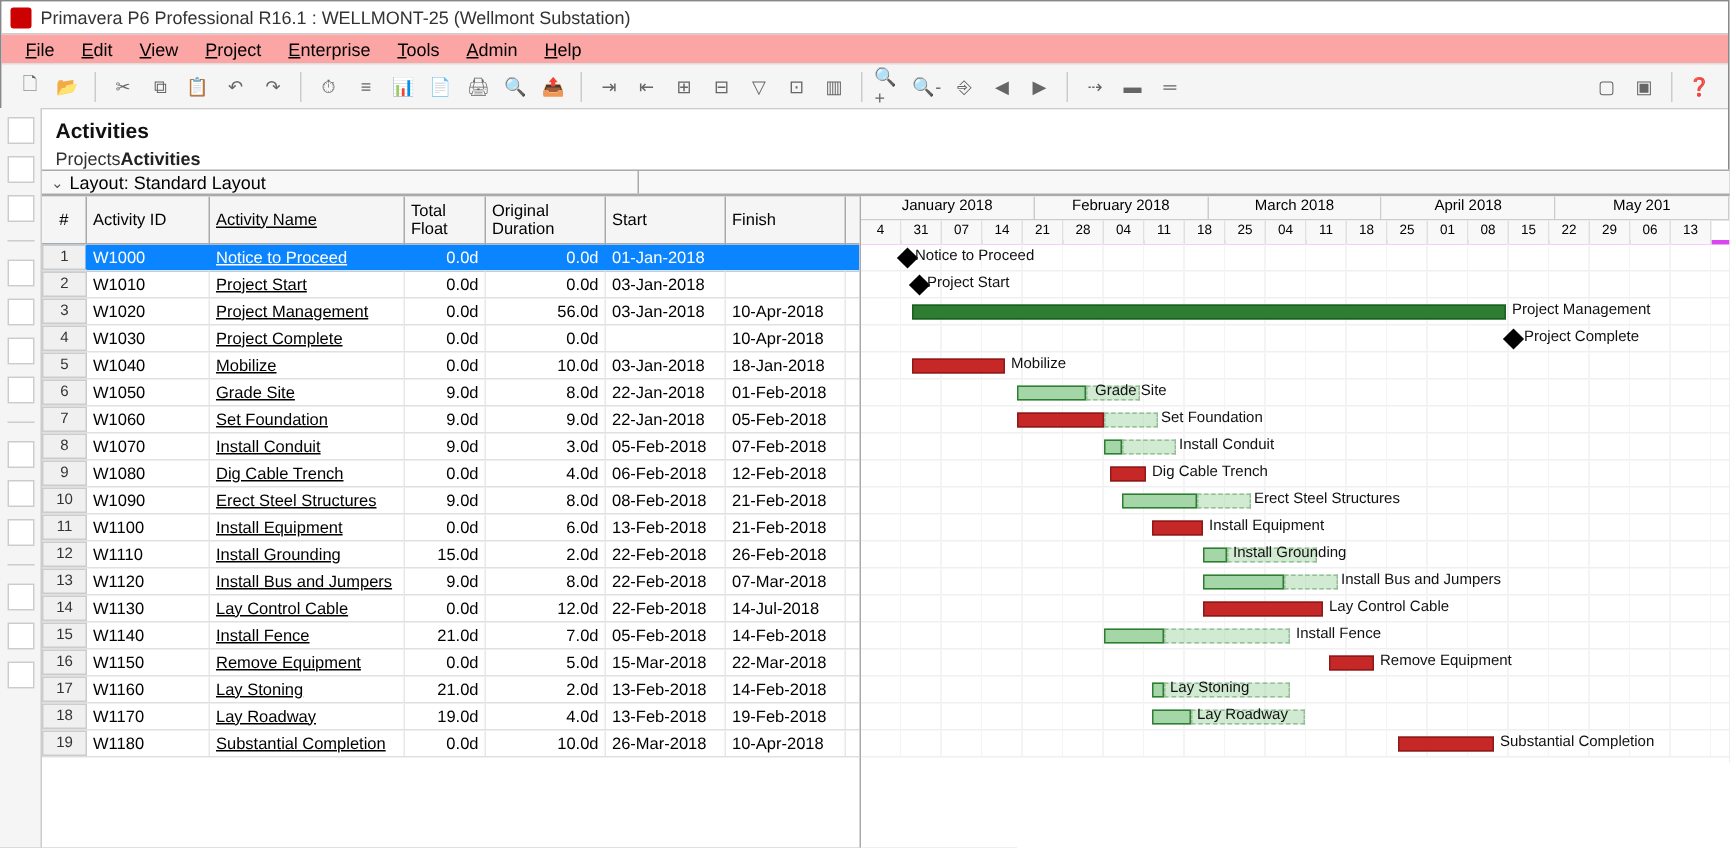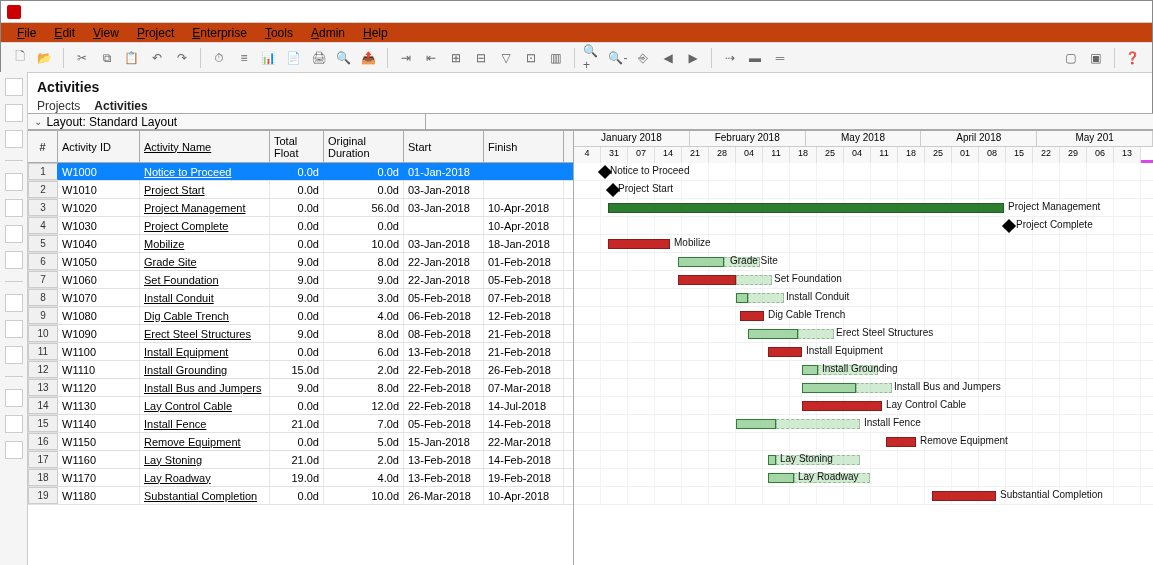--- a/index.html
+++ b/index.html
@@ -4,34 +4,34 @@
 <style>
 * { margin:0; padding:0; box-sizing:border-box; font-family:"Segoe UI",Tahoma,Arial,sans-serif; font-size:12px; }
 body { background:#f0f0f0; width:1153px; height:565px; overflow:hidden; border:1px solid #888; }
 
 
 .titlebar { height:22px; background:#fff; border-bottom:1px solid #ccc; display:flex; align-items:center; padding:0 6px; gap:6px; }
 .app-icon { width:14px; height:14px; background:#c00; border-radius:2px; }
 .titlebar span { color:#333; }
 
 
-.menubar { height:20px; background:#c2410c; border-bottom:1px solid #ddd; display:flex; align-items:center; padding:0 8px; gap:2px; }
+.menubar { height:20px; background:#fca5a5; border-bottom:1px solid #ddd; display:flex; align-items:center; padding:0 8px; gap:2px; }
 .menubar .mi { padding:2px 8px; cursor:default; }
 .menubar .mi span { display:inline-block; }
 .menubar .mi b { text-decoration:underline; font-weight:normal; }
 
 
 .toolbar { height:30px; background:#f5f5f5; border-bottom:1px solid #ccc; display:flex; align-items:center; padding:0 8px; gap:3px; }
 .tbtn { width:22px; height:22px; border:1px solid transparent; display:flex; align-items:center; justify-content:center; color:#666; }
 .tsep { width:1px; height:20px; background:#ccc; margin:0 4px; }
 
 
 .header-area { padding:4px 10px 0 36px; background:#fff; }
 .hdr-main { font-weight:bold; font-size:14px; color:#111; padding:2px 0; }
-.tabs { display:flex; gap:14px; padding:2px 0 4px 0;align-items:center; }
+.tabs { display:flex; padding:2px 0 4px 0;align-items:center; }
 .tabs span { font-weight:bold; color:#222; }
 .tabs .inactive { font-weight:normal; color:#333; }
 
 
 .leftstrip { position:absolute; left:0; top:72px; width:28px; bottom:0; background:#f5f5f5; border-right:1px solid #ccc; display:flex; flex-direction:column; align-items:center; padding-top:6px; gap:8px; }
 .leftstrip .lb { width:18px; height:18px; border:1px solid #ccc; background:#fff; }
 .leftstrip .sep { width:18px; height:1px; background:#ccc; margin:4px 0; }
 
 
 .content { position:absolute; left:28px; top:130px; right:0; bottom:0; display:flex; background:#fff; border-top:1px solid #aaa; }
@@ -71,20 +71,21 @@
 .bar.blu { background:#2e7d32; border:1px solid #1b5e20; } 
 .bar.grn { background:#a5d6a7; border:1px solid #2e7d32; }
 .blabel { position:absolute; font-size:10px; color:#111; white-space:nowrap; top:2px; }
 .diamond { position:absolute; width:10px; height:10px; background:#000; transform:rotate(45deg); top:4px; }
 </style>
 </head>
 <body>
 
 <div class="titlebar">
   <div class="app-icon"></div>
+  <span>Primavera P6 Professional R16.1 : WELLMONT-25 (Wellmont Substation)</span>
 </div>
 
 <div class="menubar">
   <div class="mi"><span><b>F</b>ile</span></div>
   <div class="mi"><span><b>E</b>dit</span></div>
   <div class="mi"><span><b>V</b>iew</span></div>
   <div class="mi"><span><b>P</b>roject</span></div>
   <div class="mi"><span><b>E</b>nterprise</span></div>
   <div class="mi"><span><b>T</b>ools</span></div>
   <div class="mi"><span><b>A</b>dmin</span></div>
@@ -314,21 +315,21 @@
           <div class="c-od">7.0d</div>
           <div class="c-st">05-Feb-2018</div>
           <div class="c-fn">14-Feb-2018</div>
         </div>
         <div class="row">
           <div class="c-num">16</div>
           <div class="c-id">W1150</div>
           <div class="c-name">Remove Equipment</div>
           <div class="c-tf">0.0d</div>
           <div class="c-od">5.0d</div>
-          <div class="c-st">15-Jan-2018</div>
+          <div class="c-st">15-Mar-2018</div>
           <div class="c-fn">22-Mar-2018</div>
         </div>
         <div class="row">
           <div class="c-num">17</div>
           <div class="c-id">W1160</div>
           <div class="c-name">Lay Stoning</div>
           <div class="c-tf">21.0d</div>
           <div class="c-od">2.0d</div>
           <div class="c-st">13-Feb-2018</div>
           <div class="c-fn">14-Feb-2018</div>
@@ -352,21 +353,21 @@
           <div class="c-fn">10-Apr-2018</div>
         </div>
       </div>
   </div>
 
   <div class="gantt">
     <div class="timescale">
       <div class="ts-months" id="ts-months">
           <div>January 2018</div>
           <div>February 2018</div>
-          <div>May 2018</div>
+          <div>March 2018</div>
           <div>April 2018</div>
           <div>May 201</div>
         </div>
       <div class="ts-days" id="ts-days">
           <div>4</div>
           <div>31</div>
           <div>07</div>
           <div>14</div>
           <div>21</div>
           <div>28</div>

